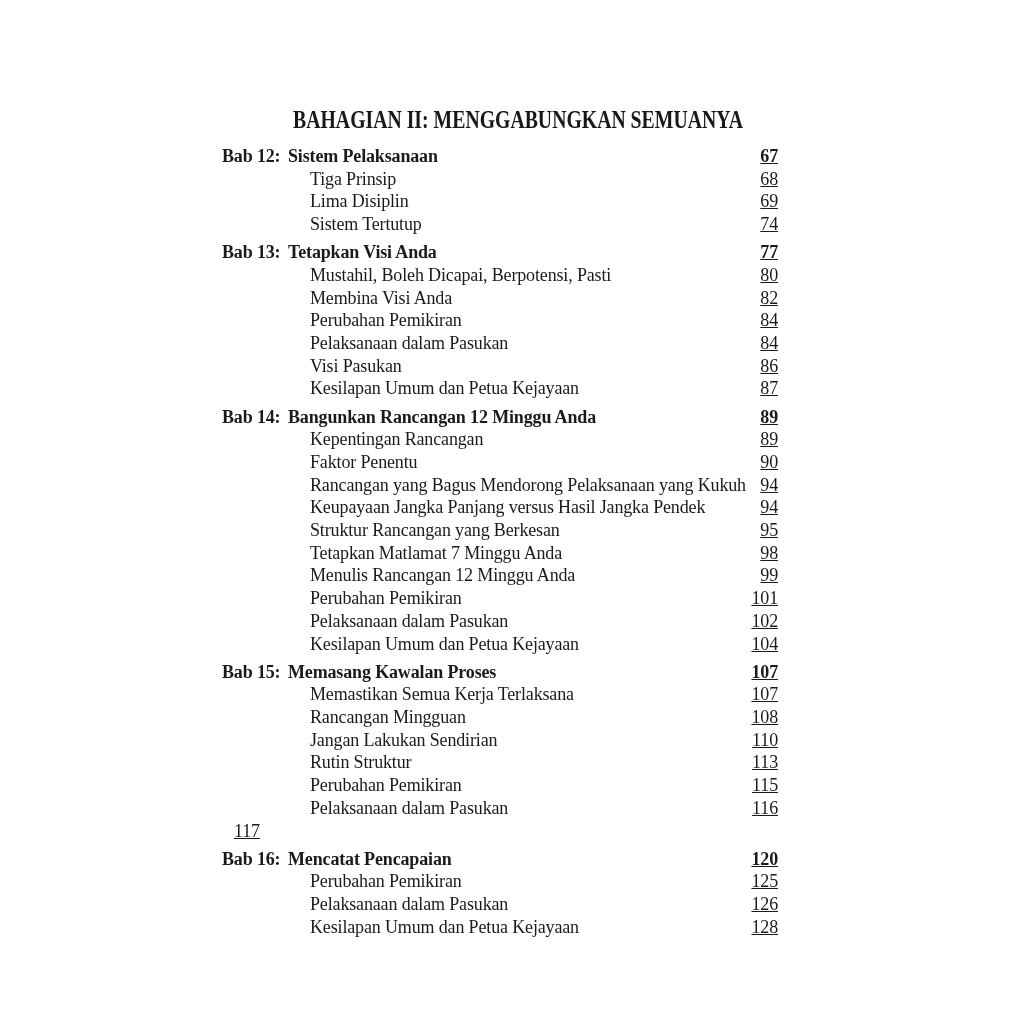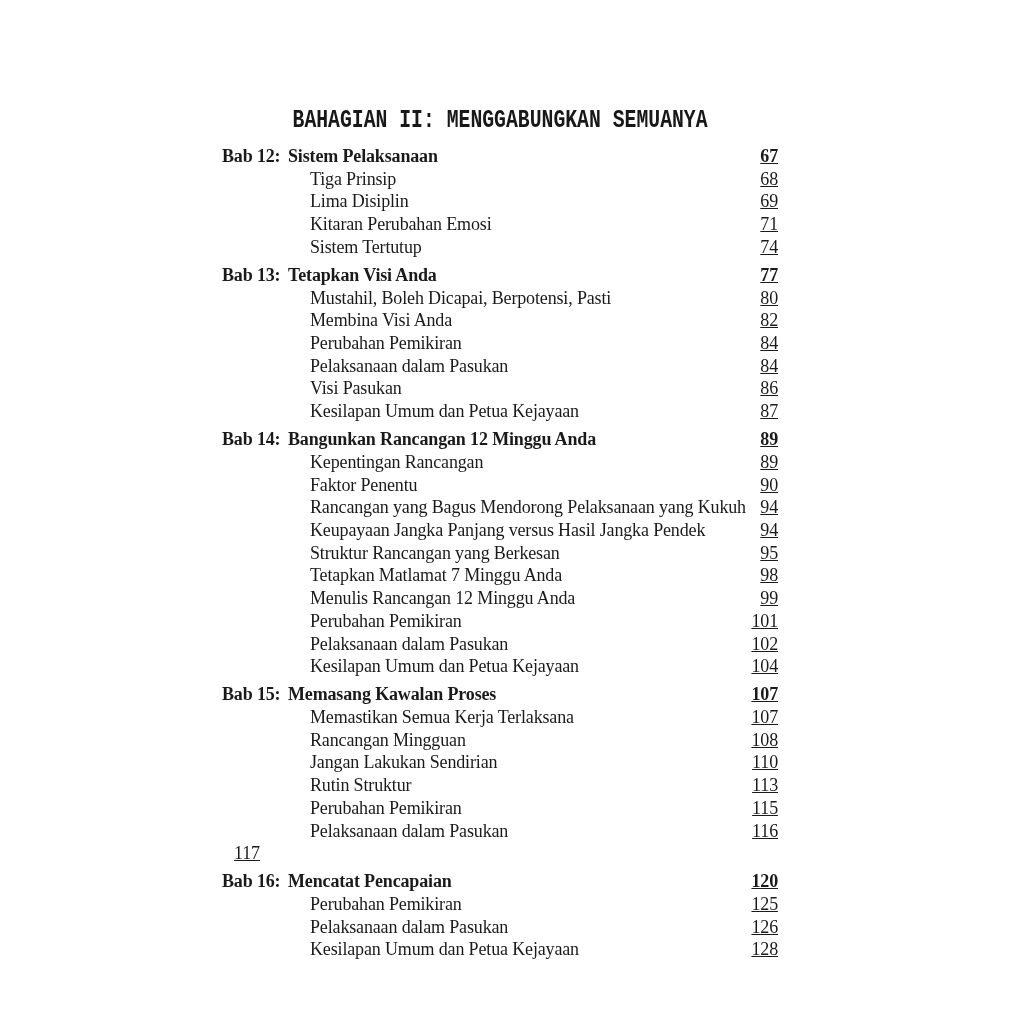--- a/index.html
+++ b/index.html
@@ -12,21 +12,21 @@
     font-family: "Liberation Serif", serif;
     color: #1a1a1a;
   }
   .page {
     position: absolute;
     left: 222px;
     top: 106px;
     width: 556px;
   }
   .section-title {
-    font-family: Liberation Mono, monospace;
+    font-family: Liberation Serif, serif;
     font-weight: bold;
     font-size: 26px;
     line-height: 28px;
     text-align: center;
     white-space: nowrap;
     color: #181818;
     margin-bottom: 11px;
   }
   .title-inner {
     display: inline-block;
@@ -70,24 +70,20 @@
       </div>
       <div class="row sub">
         <span class="sub-text">Tiga Prinsip</span>
         <span class="page-num">68</span>
       </div>
       <div class="row sub">
         <span class="sub-text">Lima Disiplin</span>
         <span class="page-num">69</span>
       </div>
       <div class="row sub">
-        <span class="sub-text">Kitaran Perubahan Emosi</span>
-        <span class="page-num">71</span>
-      </div>
-      <div class="row sub">
         <span class="sub-text">Sistem Tertutup</span>
         <span class="page-num">74</span>
       </div>
       <div class="row chapter">
         <span class="chapter-text">
           <span class="bab-label">Bab 13:</span>
           <span class="chap-title">Tetapkan Visi Anda</span>
         </span>
         <span class="page-num">77</span>
       </div>

